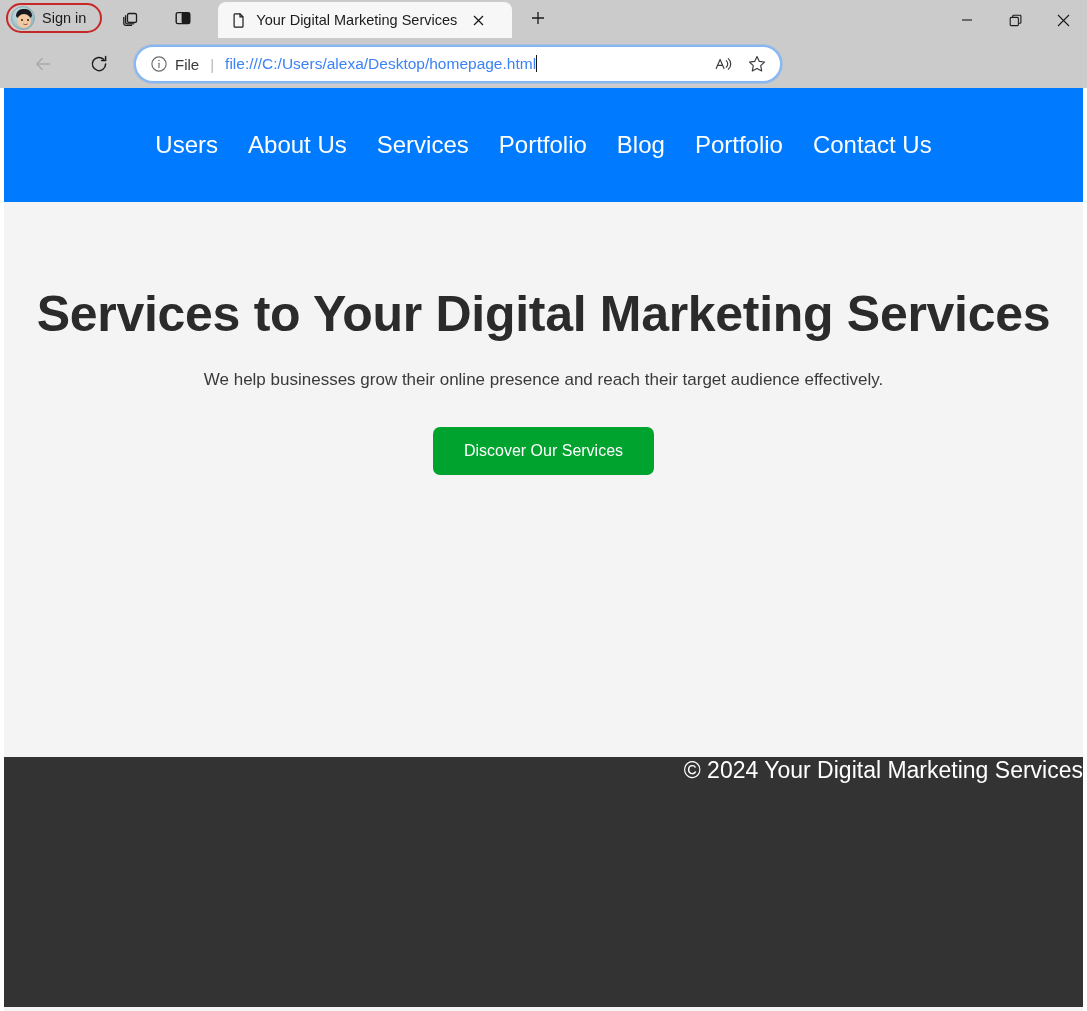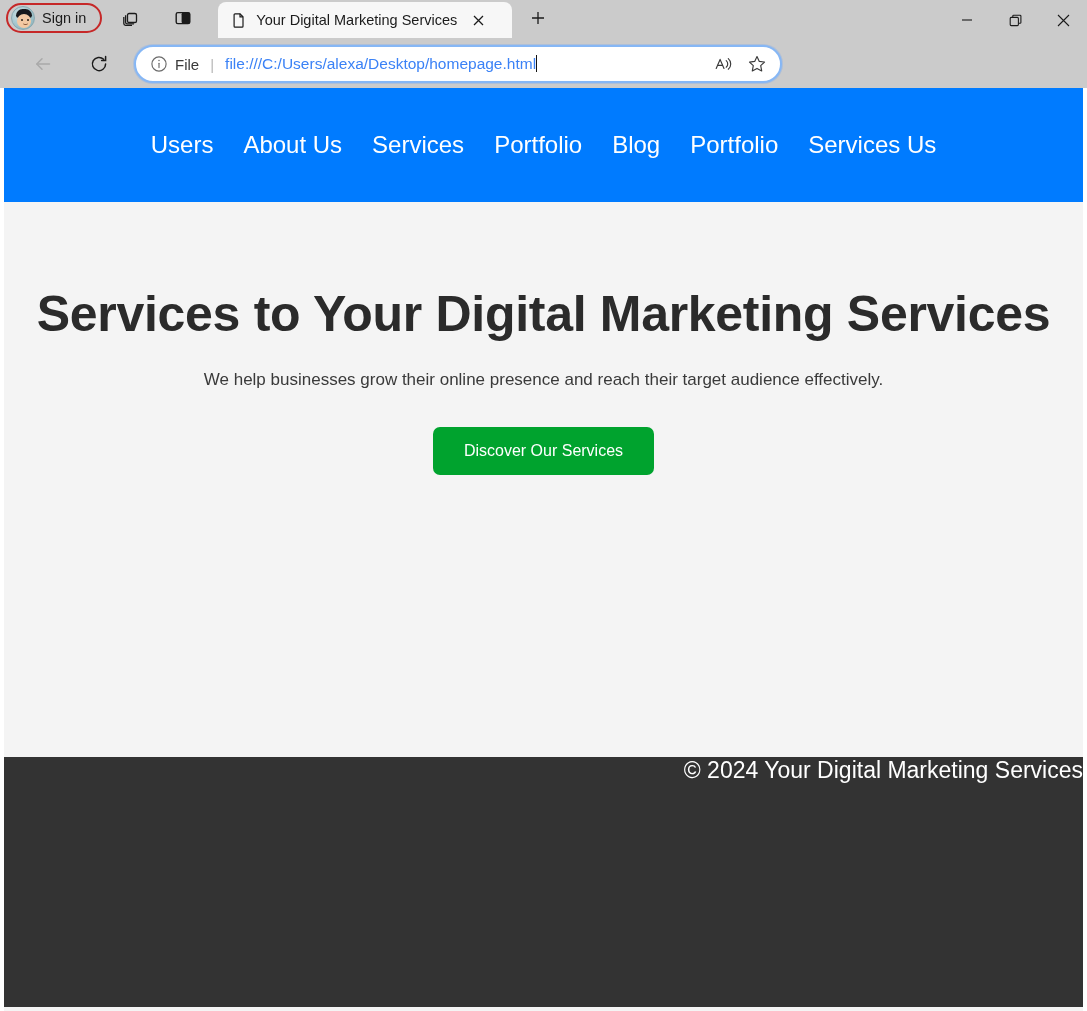--- a/index.html
+++ b/index.html
@@ -324,21 +324,21 @@
     <div class="page">
 
       <header class="site-header">
         <nav class="site-nav">
           <a href="#home">Users</a>
           <a href="#about">About Us</a>
           <a href="#services">Services</a>
           <a href="#portfolio">Portfolio</a>
           <a href="#blog">Blog</a>
           <a href="#resources">Portfolio</a>
-          <a href="#contact">Services Us</a>
+          <a href="#contact">Contact Us</a>
         </nav>
       </header>
 
       <section class="hero">
         <h1>Services to Your Digital Marketing Services</h1>
         <p>We help businesses grow their online presence and reach their target audience effectively.</p>
         <a class="cta" href="#services">Discover Our Services</a>
       </section>
 
       <footer class="site-footer">

